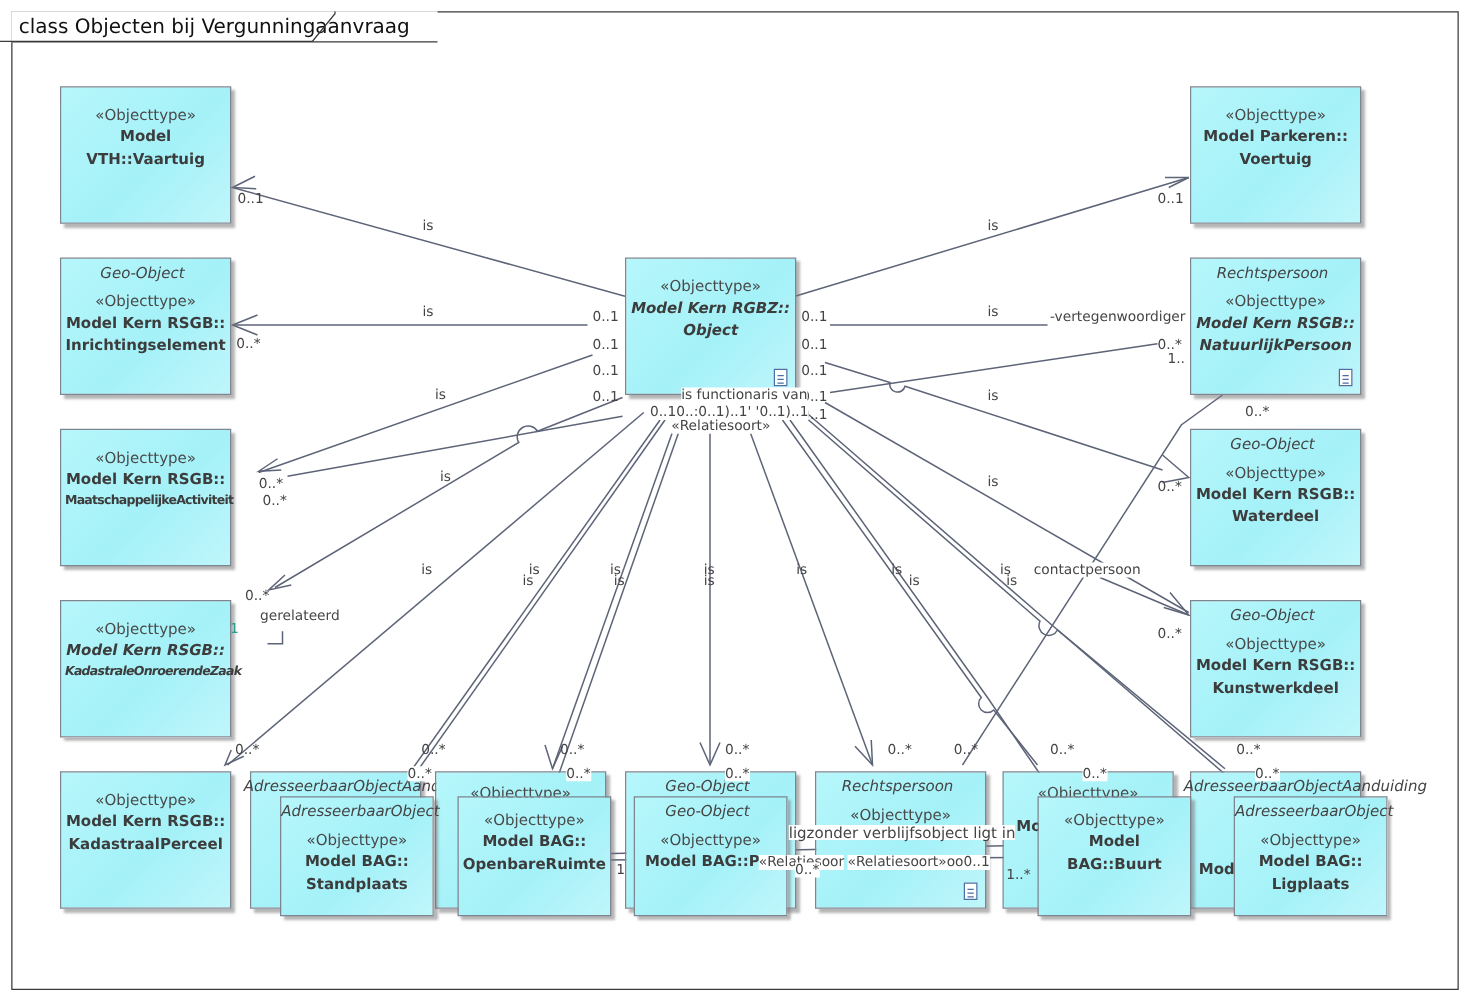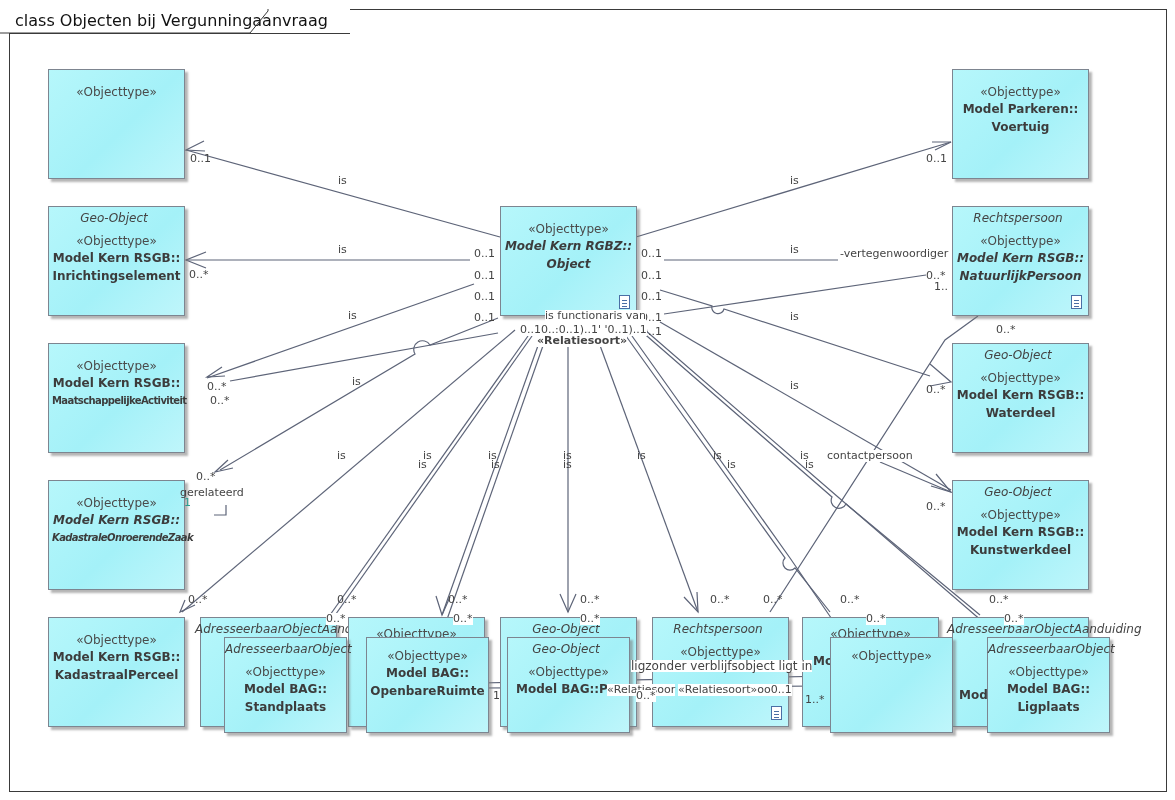--- a/index.html
+++ b/index.html
@@ -86,20 +86,21 @@
     <polyline points="931,486 951,492 936,474"></polyline>
 
     <line x1="480" y1="683" x2="830" y2="676"></line>
     <line x1="480" y1="688" x2="830" y2="686"></line>
     <polyline points="810,680 830,686 812,693"></polyline>
   </g>
 </svg>
 
 <div class="box" style="left:48px;top:69px;width:137px;height:110px;">
   <span class="stereo">«Objecttype»</span>
+  <span class="name">Model VTH::Vaartuig</span>
 </div>
 
 <div class="box" style="left:952px;top:69px;width:137px;height:110px;">
   <span class="stereo">«Objecttype»</span>
   <span class="name">Model Parkeren::</span>
   <span class="name">Voertuig</span>
 </div>
 
 <div class="box" style="left:48px;top:206px;width:137px;height:110px;">
   <span class="tag">Geo-Object</span>
@@ -189,20 +190,21 @@
   <span class="name">Model BAG::</span>
   <span class="name">OpenbareRuimte</span>
 </div>
 <div class="box" style="left:507px;top:637px;width:123px;height:96px;white-space:nowrap;overflow:hidden;">
   <span class="tag">Geo-Object</span>
   <span class="stereo">«Objecttype»</span>
   <span class="name" style="text-align:left;padding-left:8px;">Model BAG::Pand</span>
 </div>
 <div class="box" style="left:830px;top:637px;width:123px;height:96px;">
   <span class="stereo" style="margin-top:10px;">«Objecttype»</span>
+  <span class="name">Model BAG::Buurt</span>
 </div>
 <div class="box" style="left:987px;top:637px;width:123px;height:96px;">
   <span class="tag" style="text-align:center;padding-right:0;">AdresseerbaarObject</span>
   <span class="stereo">«Objecttype»</span>
   <span class="name">Model BAG::</span>
   <span class="name">Ligplaats</span>
 </div>
 
 <span class="lbl" style="left:338px;top:175px;">is</span>
 <span class="lbl" style="left:190px;top:153px;">0..1</span>
@@ -231,24 +233,24 @@
 <span class="lbl" style="left:348px;top:310px;">is</span>
 <span class="lbl" style="left:790px;top:311px;">is</span>
 <span class="lbl" style="left:352px;top:376px;">is</span>
 <span class="lbl" style="left:790px;top:380px;">is</span>
 <span class="lbl" style="left:207px;top:381px;">0..*</span>
 <span class="lbl" style="left:210px;top:395px;">0..*</span>
 <span class="lbl" style="left:926px;top:384px;">0..*</span>
 
 <span class="lbl bg" style="left:530px;top:310px;margin-left:15px;">is functionaris van</span>
 <span class="lbl bg" style="left:520px;top:324px;">0..10..:0..1)..1'  '0..1)..1</span>
-<span class="lbl bg" style="left:537px;top:335px;font-weight:bold;">«Relatiesoort»</span>
+<span class="lbl bg" style="left:537px;top:335px;">«Relatiesoort»</span>
 
 <span class="lbl" style="left:196px;top:471px;">0..*</span>
-<span class="lbl" style="left:180px;top:487px;text-align:right;">gerelateerd</span>
+<span class="lbl" style="left:208px;top:487px;text-align:right;">gerelateerd</span>
 <span class="lbl" style="left:184px;top:497px;color:#2a9d8f;">1</span>
 
 <span class="lbl" style="left:337px;top:450px;">is</span>
 <span class="lbl" style="left:423px;top:450px;">is</span>
 <span class="lbl" style="left:418px;top:459px;">is</span>
 <span class="lbl" style="left:488px;top:450px;">is</span>
 <span class="lbl" style="left:491px;top:459px;">is</span>
 <span class="lbl" style="left:563px;top:450px;">is</span>
 <span class="lbl" style="left:563px;top:459px;">is</span>
 <span class="lbl" style="left:637px;top:450px;">is</span>

